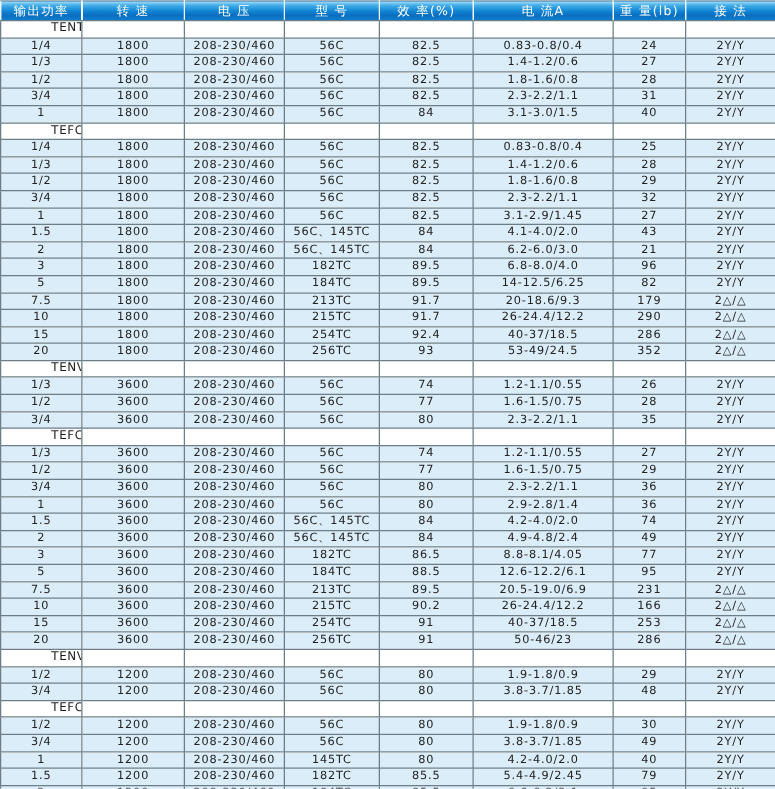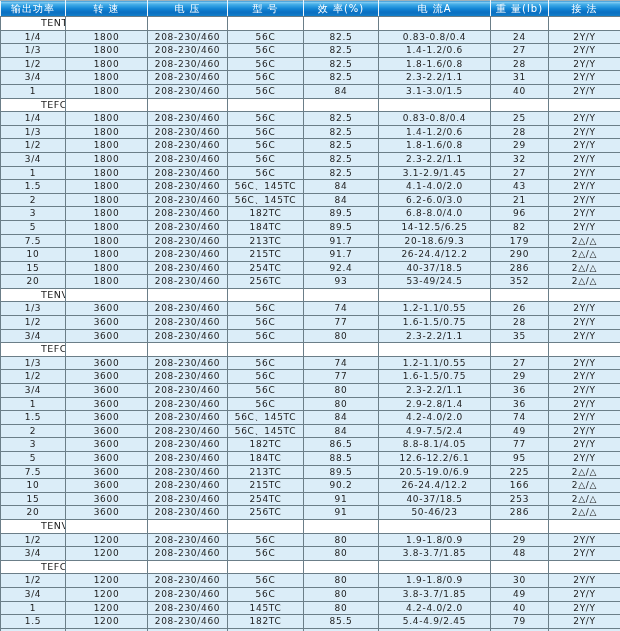--- a/index.html
+++ b/index.html
@@ -385,21 +385,21 @@
         <td>4.2-4.0/2.0</td>
         <td>74</td>
         <td>2Y/Y</td>
       </tr>
       <tr class="data-row">
         <td>2</td>
         <td>3600</td>
         <td>208-230/460</td>
         <td>56C、145TC</td>
         <td>84</td>
-        <td>4.9-7.5/2.4</td>
+        <td>4.9-4.8/2.4</td>
         <td>49</td>
         <td>2Y/Y</td>
       </tr>
       <tr class="data-row">
         <td>3</td>
         <td>3600</td>
         <td>208-230/460</td>
         <td>182TC</td>
         <td>86.5</td>
         <td>8.8-8.1/4.05</td>
@@ -416,21 +416,21 @@
         <td>95</td>
         <td>2Y/Y</td>
       </tr>
       <tr class="data-row">
         <td>7.5</td>
         <td>3600</td>
         <td>208-230/460</td>
         <td>213TC</td>
         <td>89.5</td>
         <td>20.5-19.0/6.9</td>
-        <td>225</td>
+        <td>231</td>
         <td>2△/△</td>
       </tr>
       <tr class="data-row">
         <td>10</td>
         <td>3600</td>
         <td>208-230/460</td>
         <td>215TC</td>
         <td>90.2</td>
         <td>26-24.4/12.2</td>
         <td>166</td>

